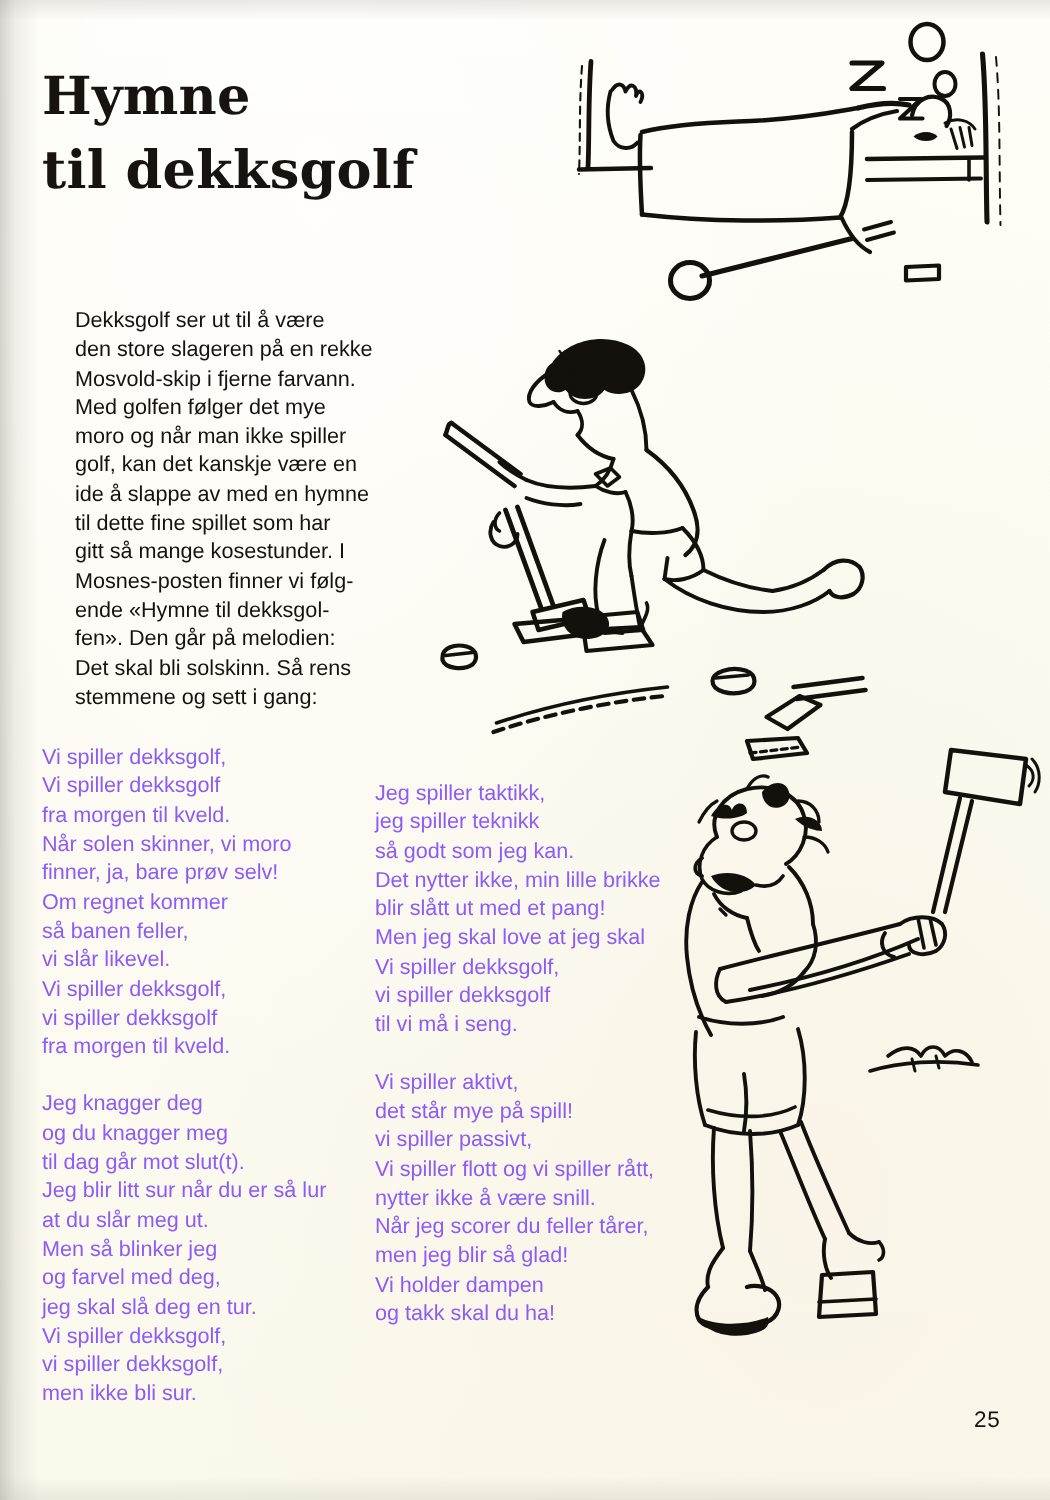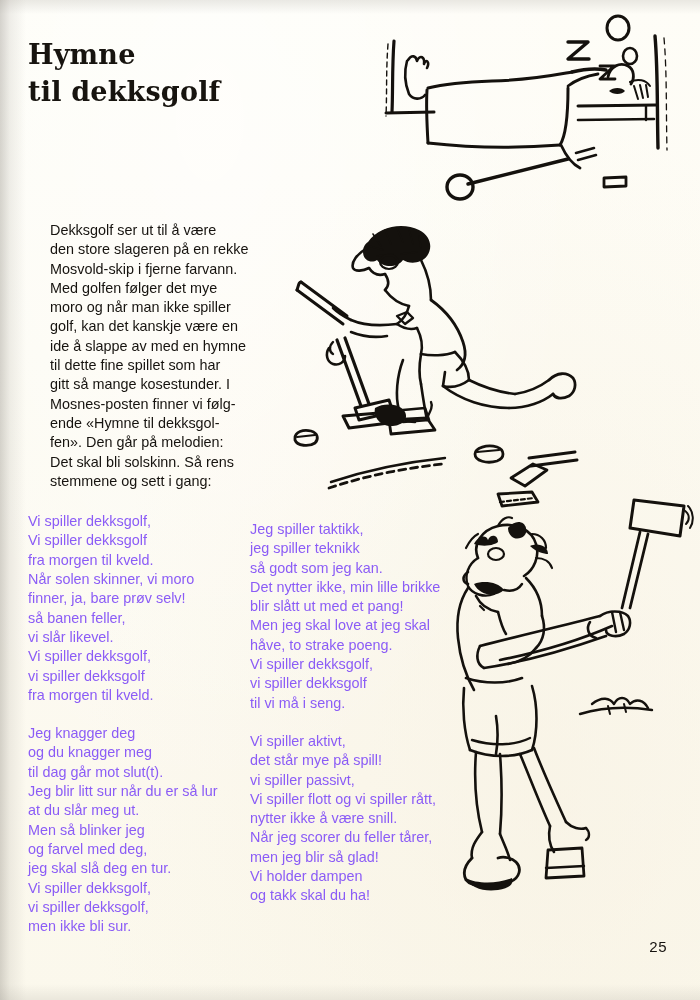--- a/index.html
+++ b/index.html
@@ -52,32 +52,32 @@
   }
 
   
   .title {
     position: absolute;
     left: 28px;
     top: 18px;
     width: 300px;
     font-family: "DejaVu Serif", serif;
     font-weight: bold;
-    font-size: 27px;
+    font-size: 35px;
     line-height: 1.38;
     letter-spacing: 0.2px;
     color: #17140f;
   }
   .title .tline { display: block; white-space: pre; }
 
   
   .col-left {
     position: absolute;
     left: 28px;
-    top: 221px;
+    top: 205px;
     width: 218px;
   }
   .col-right {
     position: absolute;
     left: 250px;
     top: 520px;
     width: 218px;
   }
   .intro {
     font-size: 14.4px;
@@ -377,20 +377,21 @@
     </div>
 
     <div class="intro-gap"></div>
 
     <div class="verse">
       <span class="vline">Vi spiller dekksgolf,</span>
       <span class="vline">Vi spiller dekksgolf</span>
       <span class="vline">fra morgen til kveld.</span>
       <span class="vline">Når solen skinner, vi moro</span>
       <span class="vline">finner, ja, bare prøv selv!</span>
+      <span class="vline">Om regnet kommer</span>
       <span class="vline">så banen feller,</span>
       <span class="vline">vi slår likevel.</span>
       <span class="vline">Vi spiller dekksgolf,</span>
       <span class="vline">vi spiller dekksgolf</span>
       <span class="vline">fra morgen til kveld.</span>
     </div>
 
     <div class="verse-gap"></div>
 
     <div class="verse">
@@ -411,21 +412,20 @@
 
   <div class="col-right">
 
     <div class="verse">
       <span class="vline">Jeg spiller taktikk,</span>
       <span class="vline">jeg spiller teknikk</span>
       <span class="vline">så godt som jeg kan.</span>
       <span class="vline">Det nytter ikke, min lille brikke</span>
       <span class="vline">blir slått ut med et pang!</span>
       <span class="vline">Men jeg skal love at jeg skal</span>
-      <span class="vline">håve, to strake poeng.</span>
       <span class="vline">Vi spiller dekksgolf,</span>
       <span class="vline">vi spiller dekksgolf</span>
       <span class="vline">til vi må i seng.</span>
     </div>
 
     <div class="verse-gap"></div>
 
     <div class="verse">
       <span class="vline">Vi spiller aktivt,</span>
       <span class="vline">det står mye på spill!</span>

